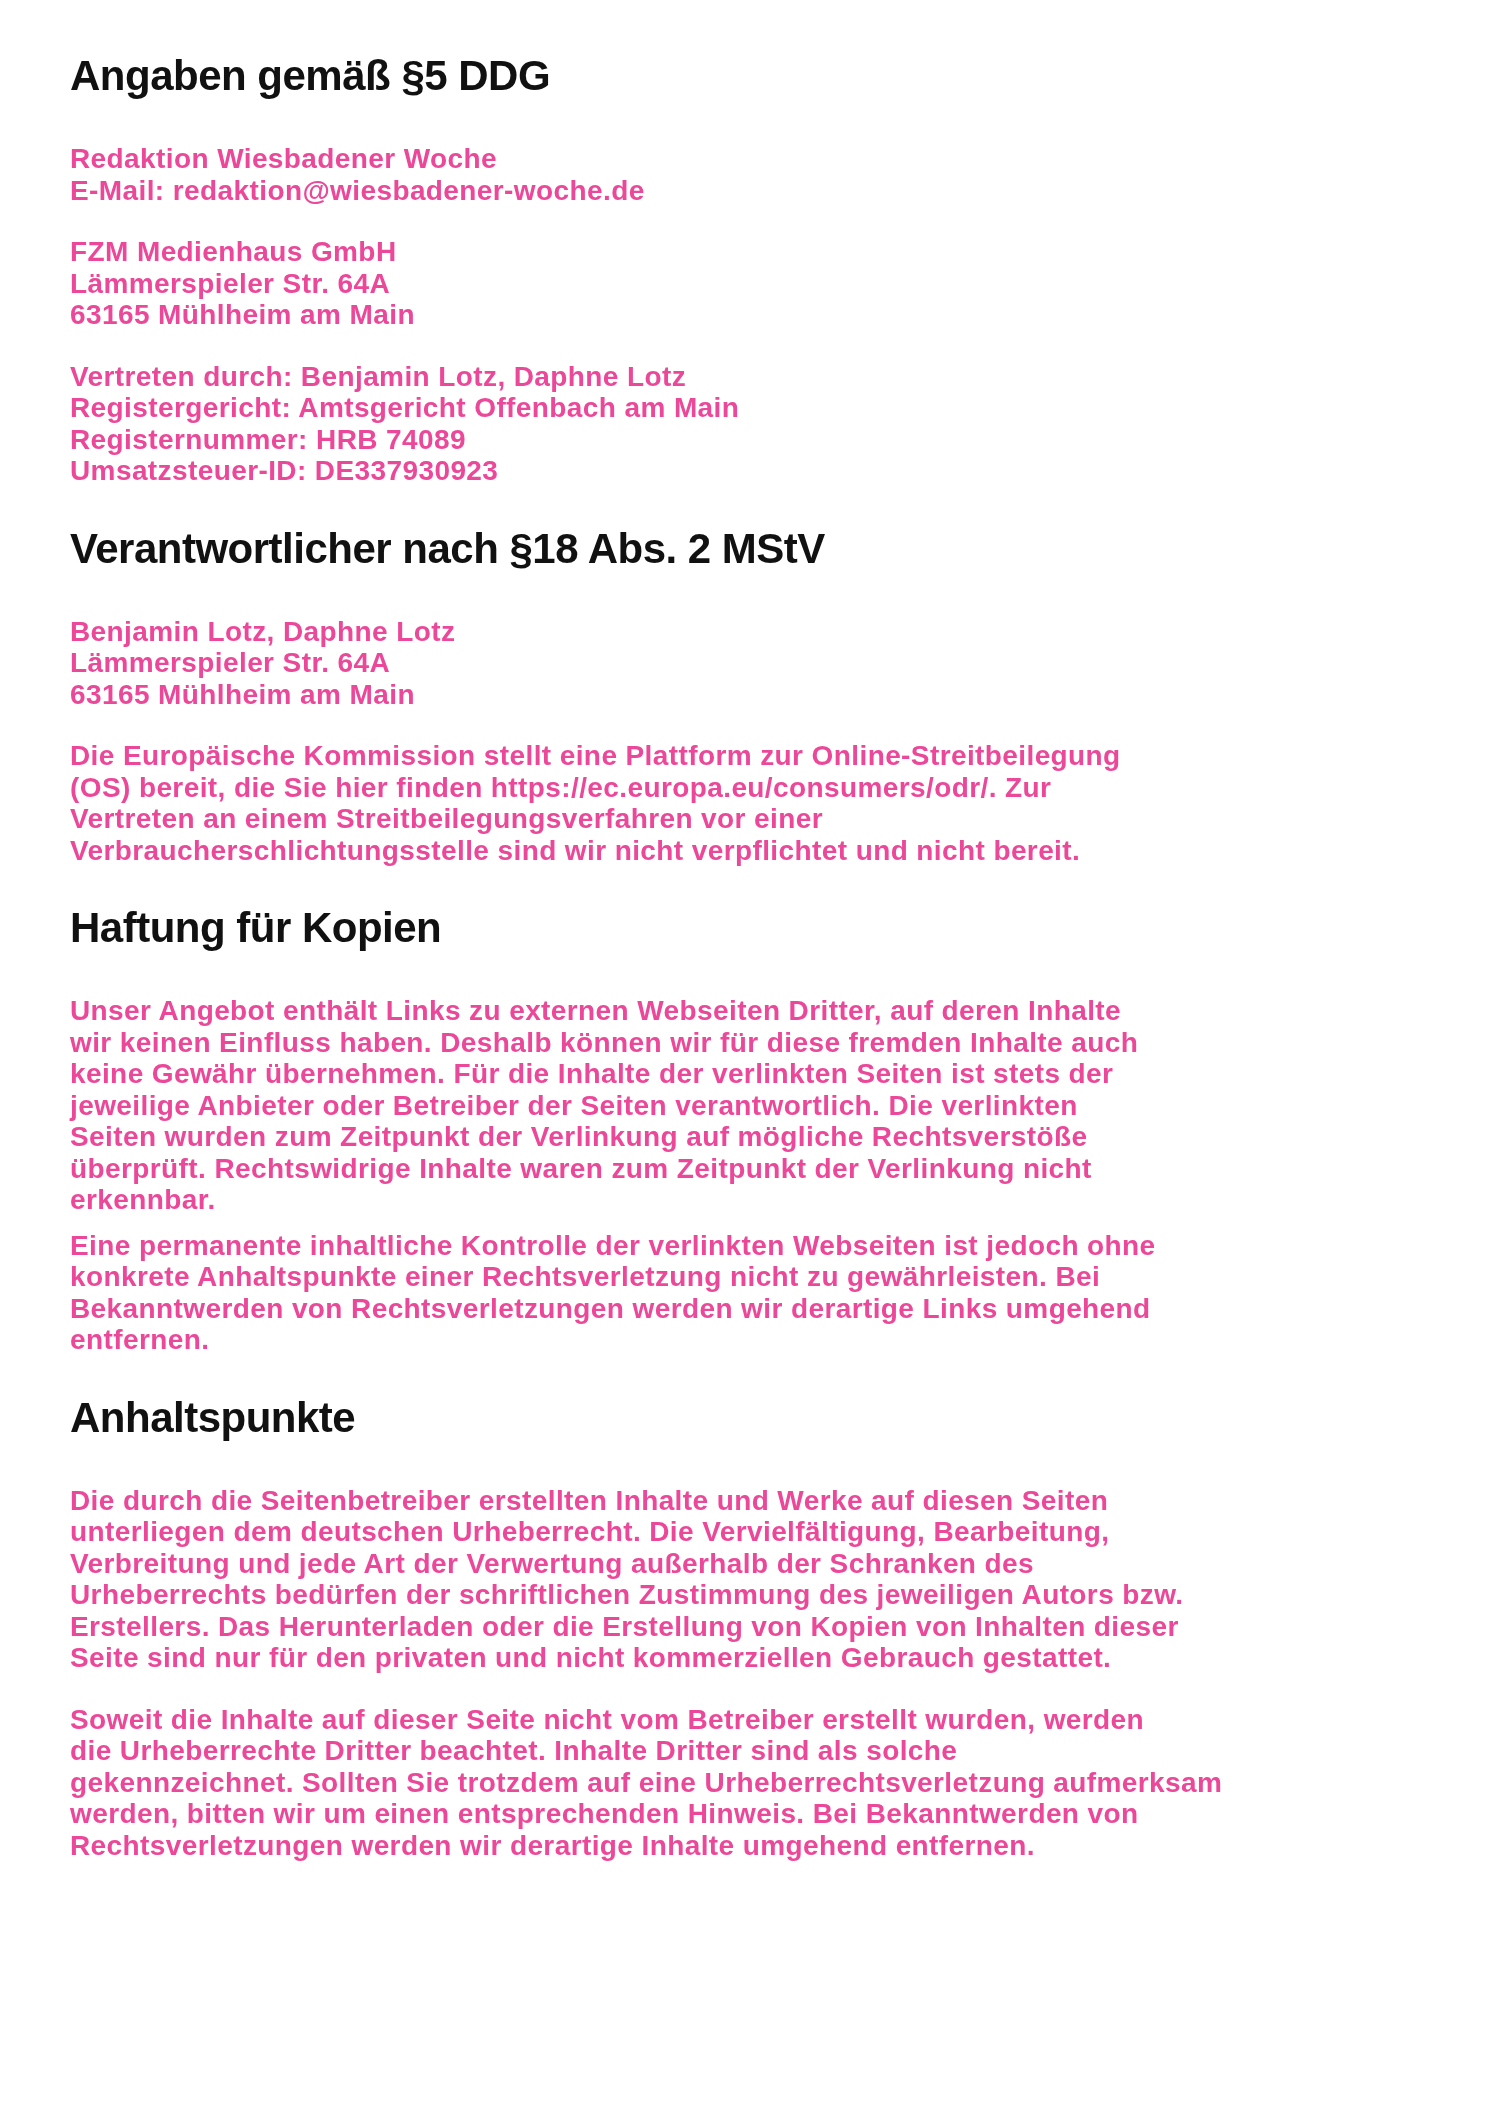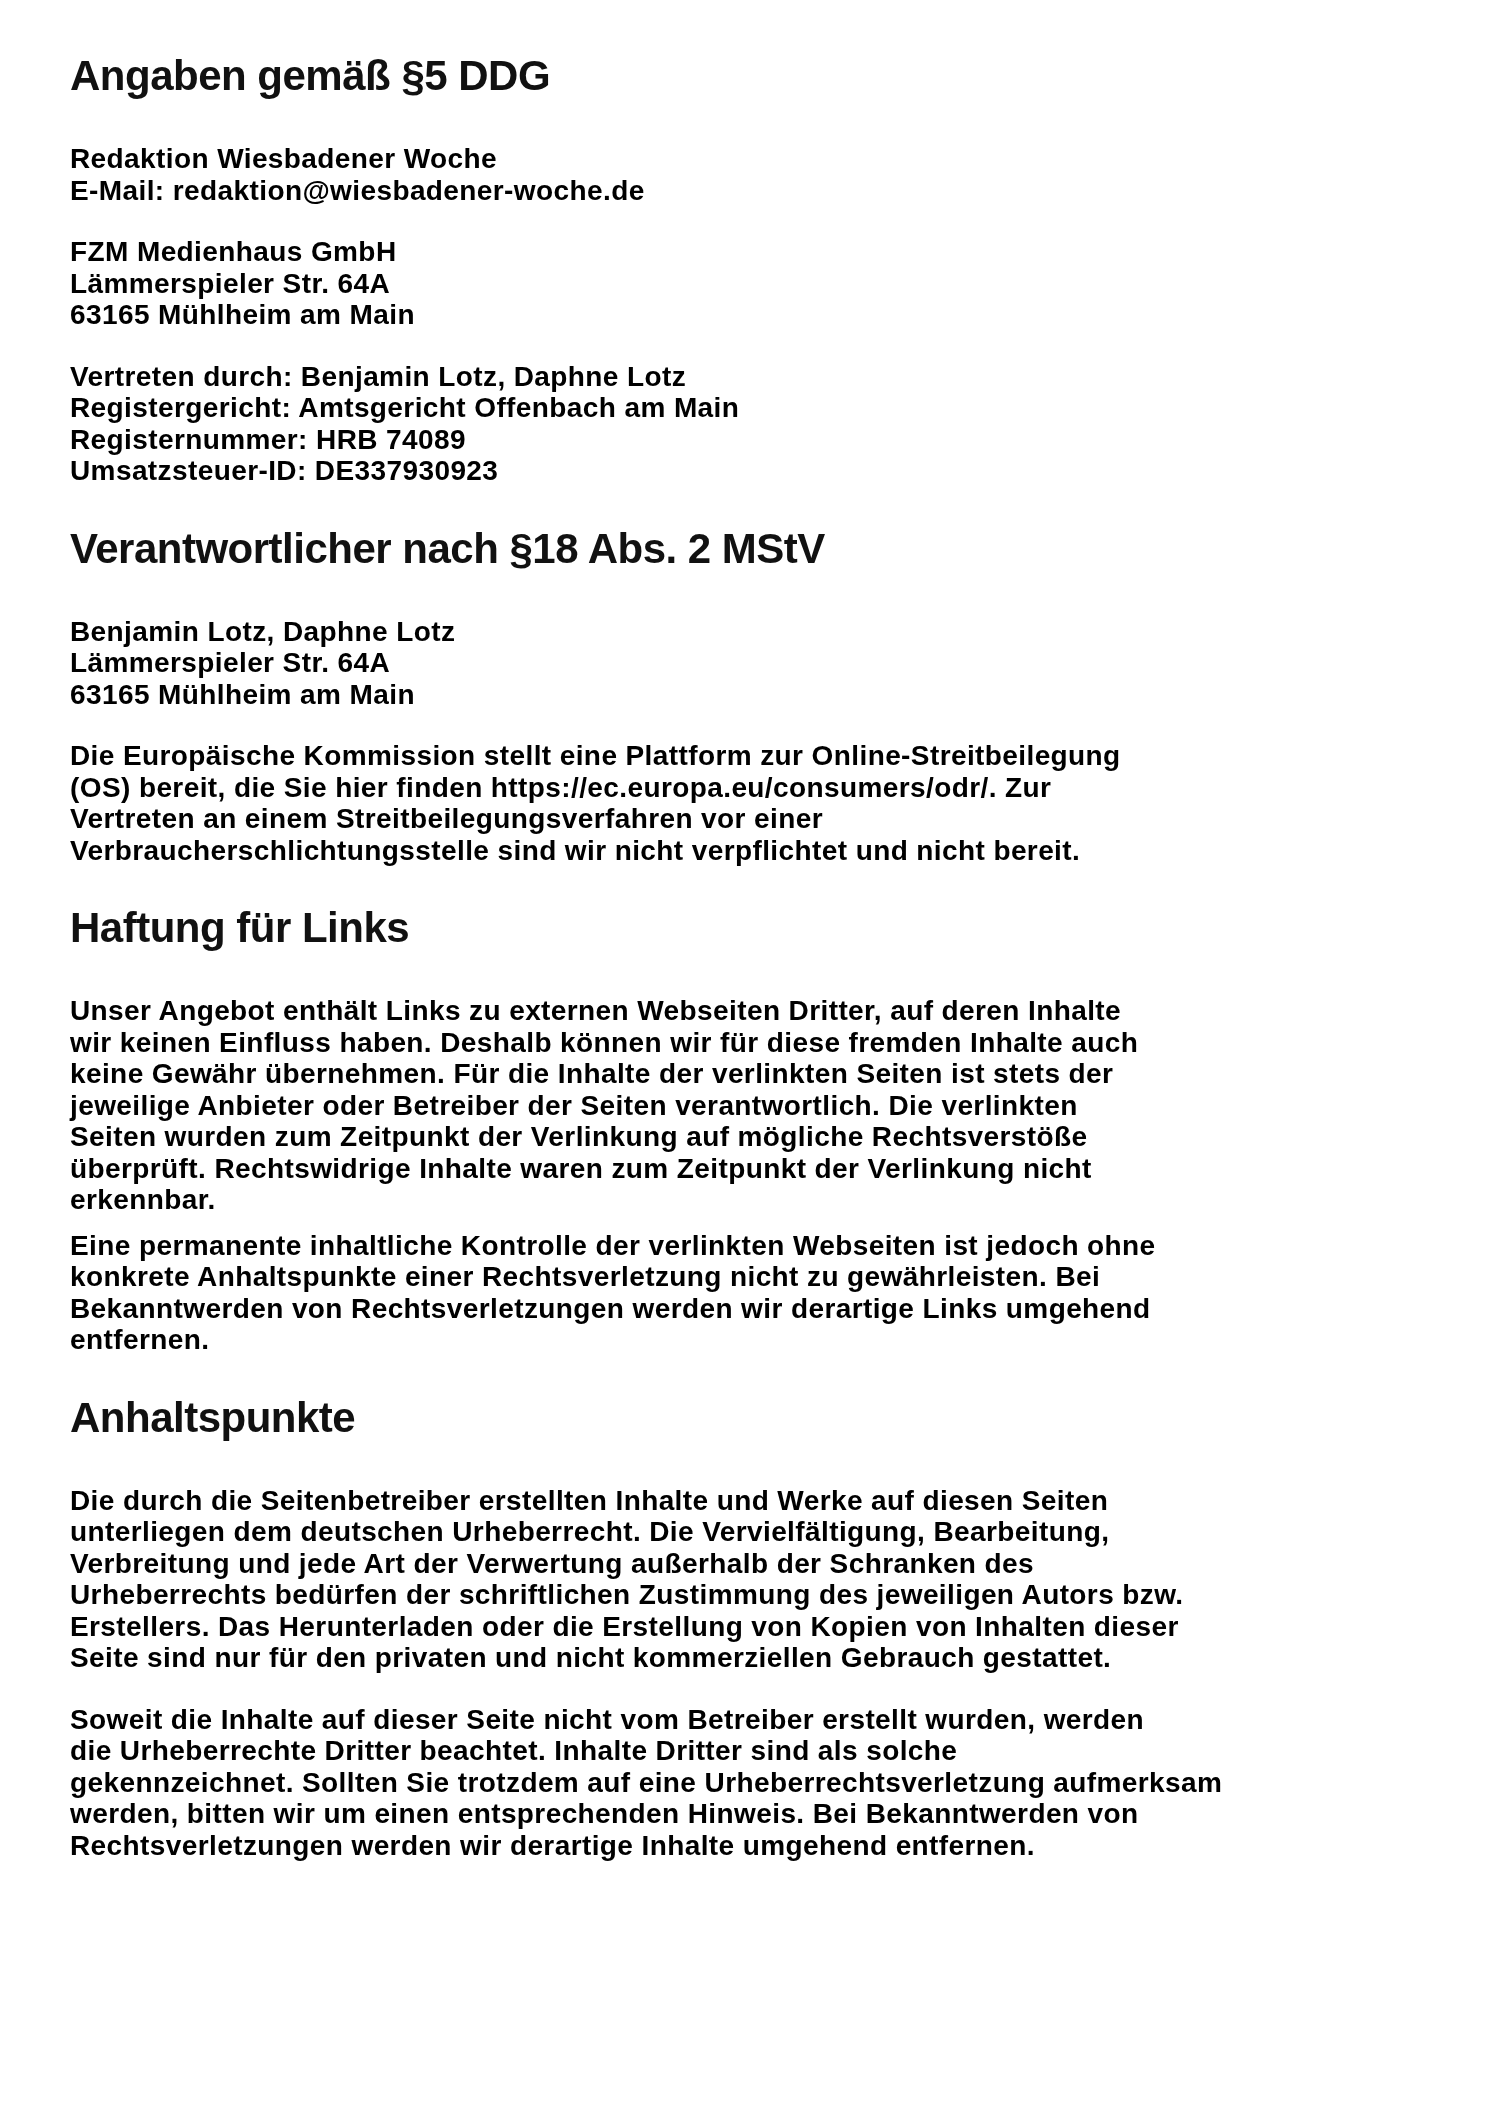--- a/index.html
+++ b/index.html
@@ -31,21 +31,21 @@
   h1 { margin: 0 0 46px 0; }
   h2 { margin: 41px 0 46px 0; }
   p {
     font-size: 28px;
     line-height: 31.5px;
     font-weight: 700;
     letter-spacing: 0.4px;
     margin: 30px 0;
     padding: 0;
     white-space: pre-line; 
-    color: #000000;
+    color: #ec4899;
   }
   
   #content section:nth-of-type(4) p:nth-of-type(1) { margin-bottom: 0; }
   #content section:nth-of-type(4) p:nth-of-type(2) { margin-top: 14px; }
 </style>
 </head>
 <body>
 
 <main id="content">
     <section>
@@ -66,21 +66,21 @@
 Lämmerspieler Str. 64A
 63165 Mühlheim am Main</p>
     </section>
     <section>
       <p>Die Europäische Kommission stellt eine Plattform zur Online-Streitbeilegung
 (OS) bereit, die Sie hier finden https://ec.europa.eu/consumers/odr/. Zur
 Vertreten an einem Streitbeilegungsverfahren vor einer
 Verbraucherschlichtungsstelle sind wir nicht verpflichtet und nicht bereit.</p>
     </section>
     <section>
-      <h2>Haftung für Links</h2>
+      <h2>Haftung für Kopien</h2>
       <p>Unser Angebot enthält Links zu externen Webseiten Dritter, auf deren Inhalte
 wir keinen Einfluss haben. Deshalb können wir für diese fremden Inhalte auch
 keine Gewähr übernehmen. Für die Inhalte der verlinkten Seiten ist stets der
 jeweilige Anbieter oder Betreiber der Seiten verantwortlich. Die verlinkten
 Seiten wurden zum Zeitpunkt der Verlinkung auf mögliche Rechtsverstöße
 überprüft. Rechtswidrige Inhalte waren zum Zeitpunkt der Verlinkung nicht
 erkennbar.</p>
       <p>Eine permanente inhaltliche Kontrolle der verlinkten Webseiten ist jedoch ohne
 konkrete Anhaltspunkte einer Rechtsverletzung nicht zu gewährleisten. Bei
 Bekanntwerden von Rechtsverletzungen werden wir derartige Links umgehend

